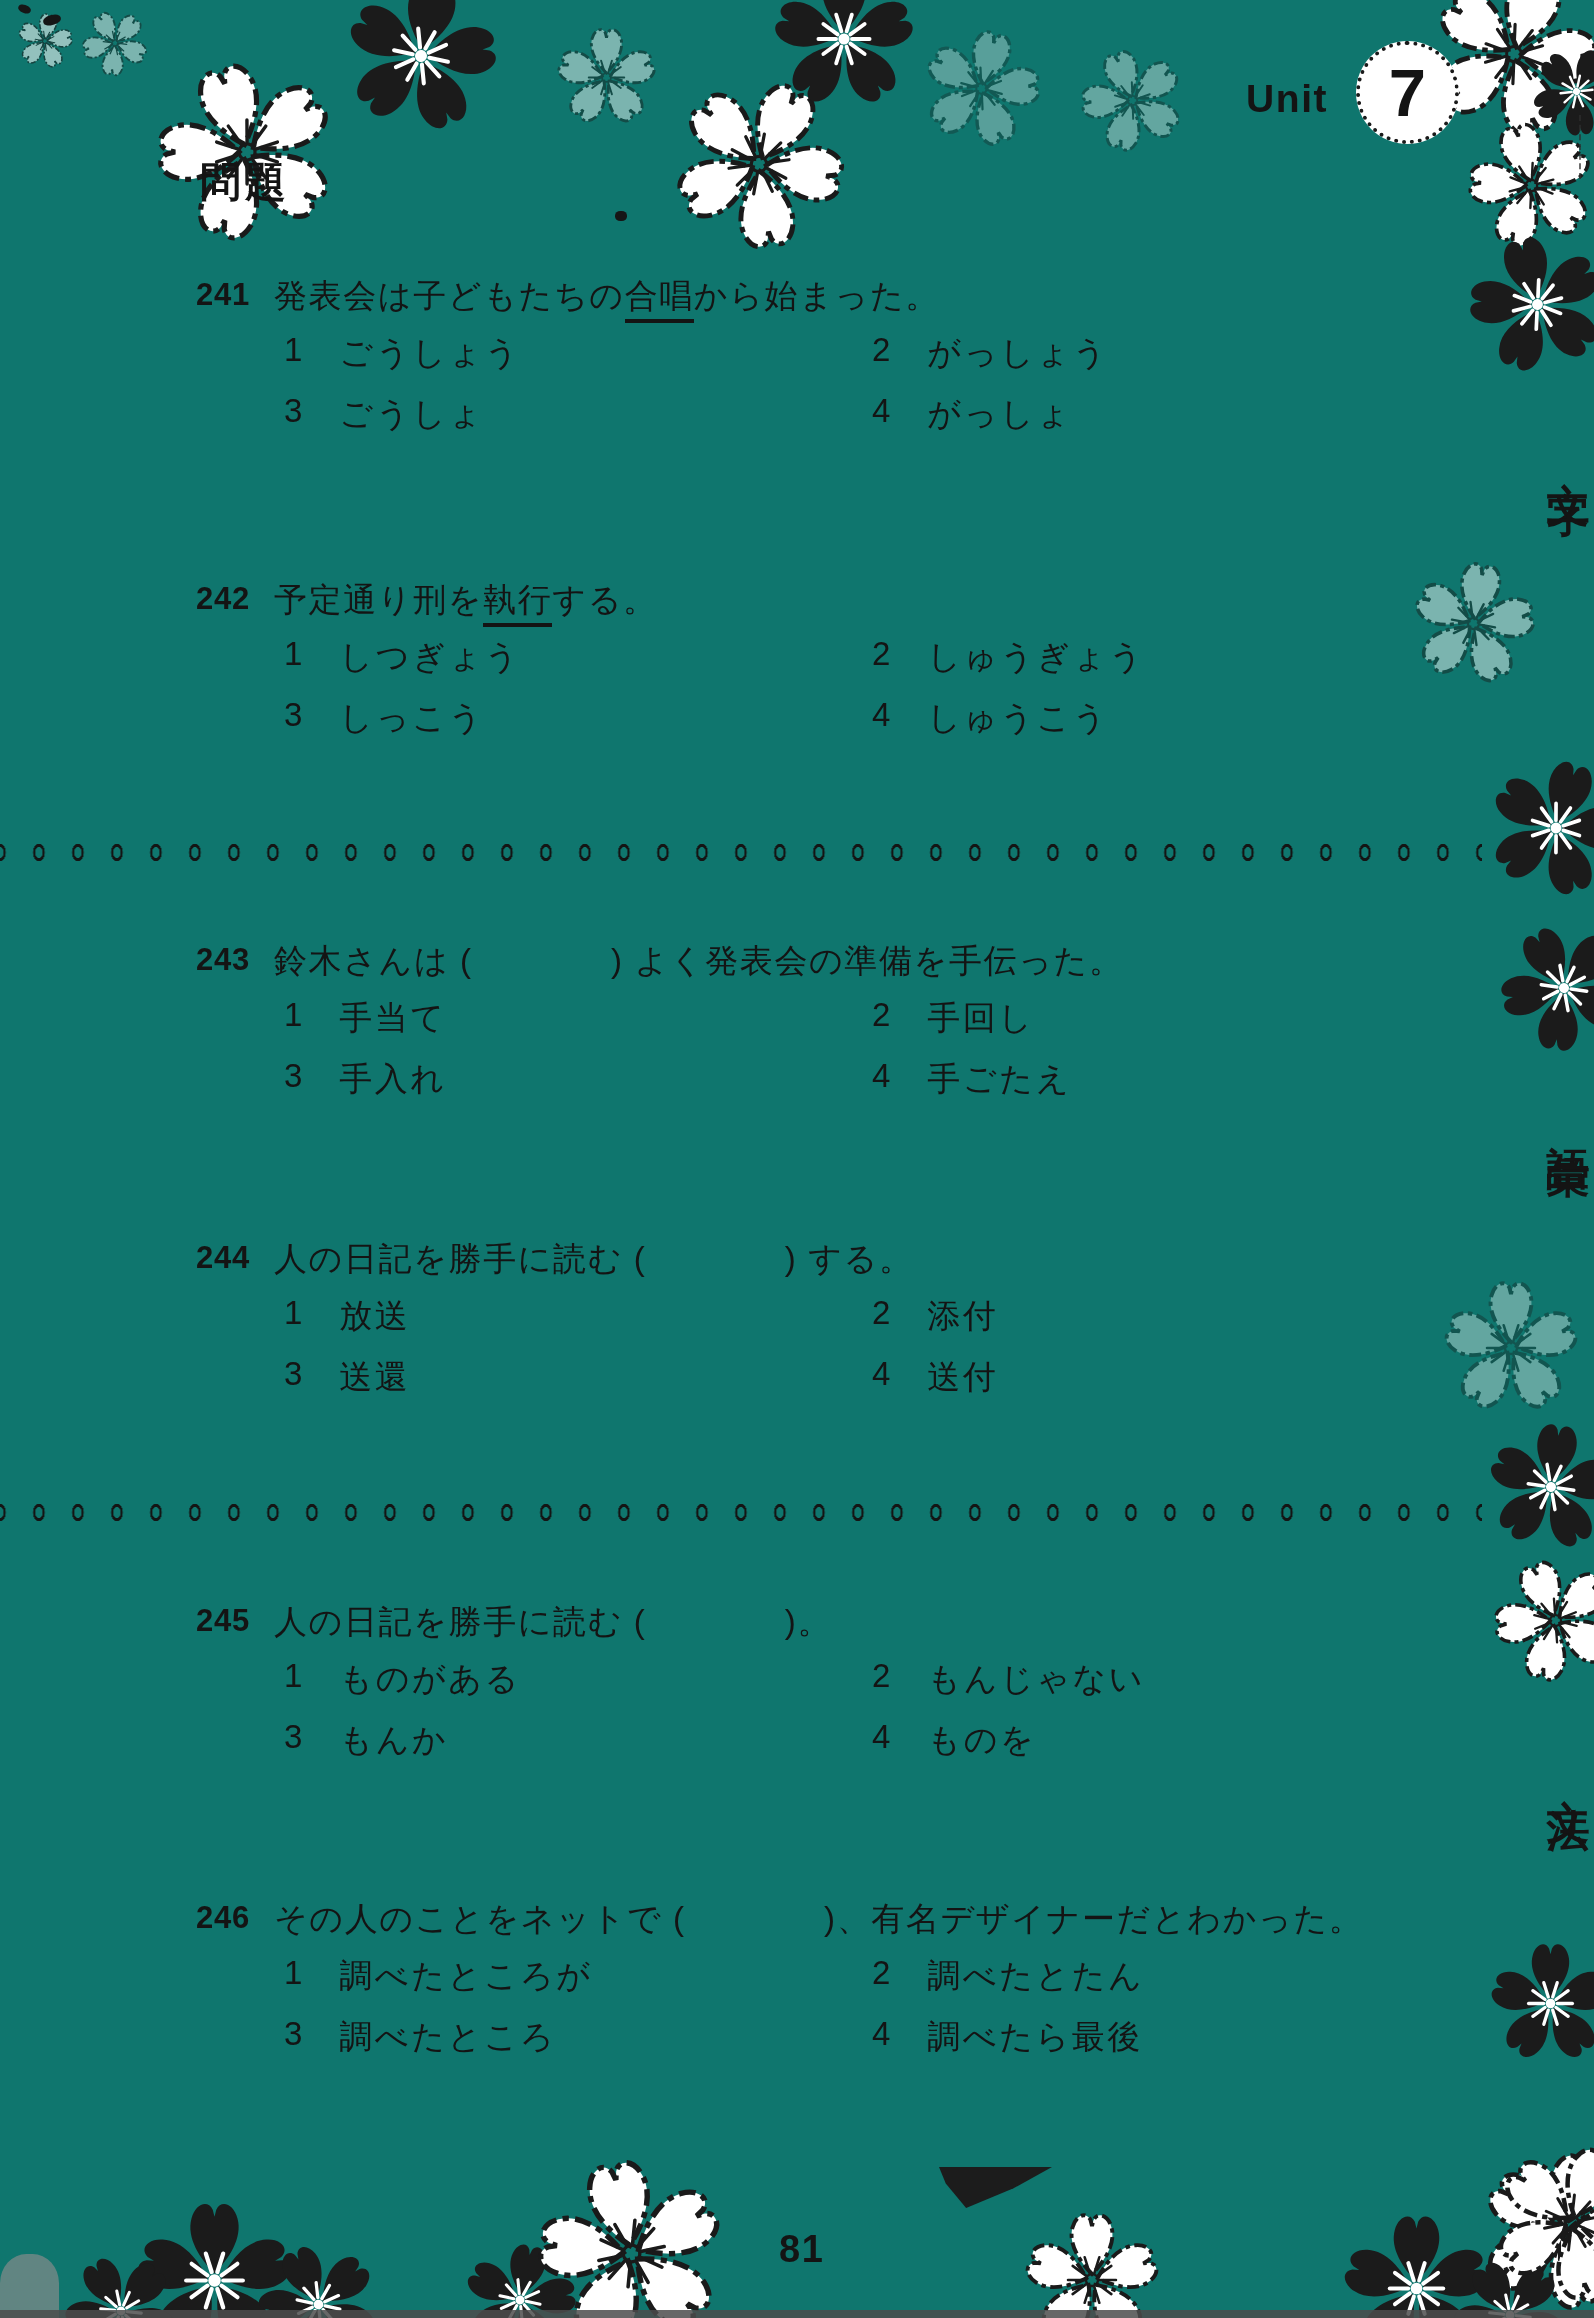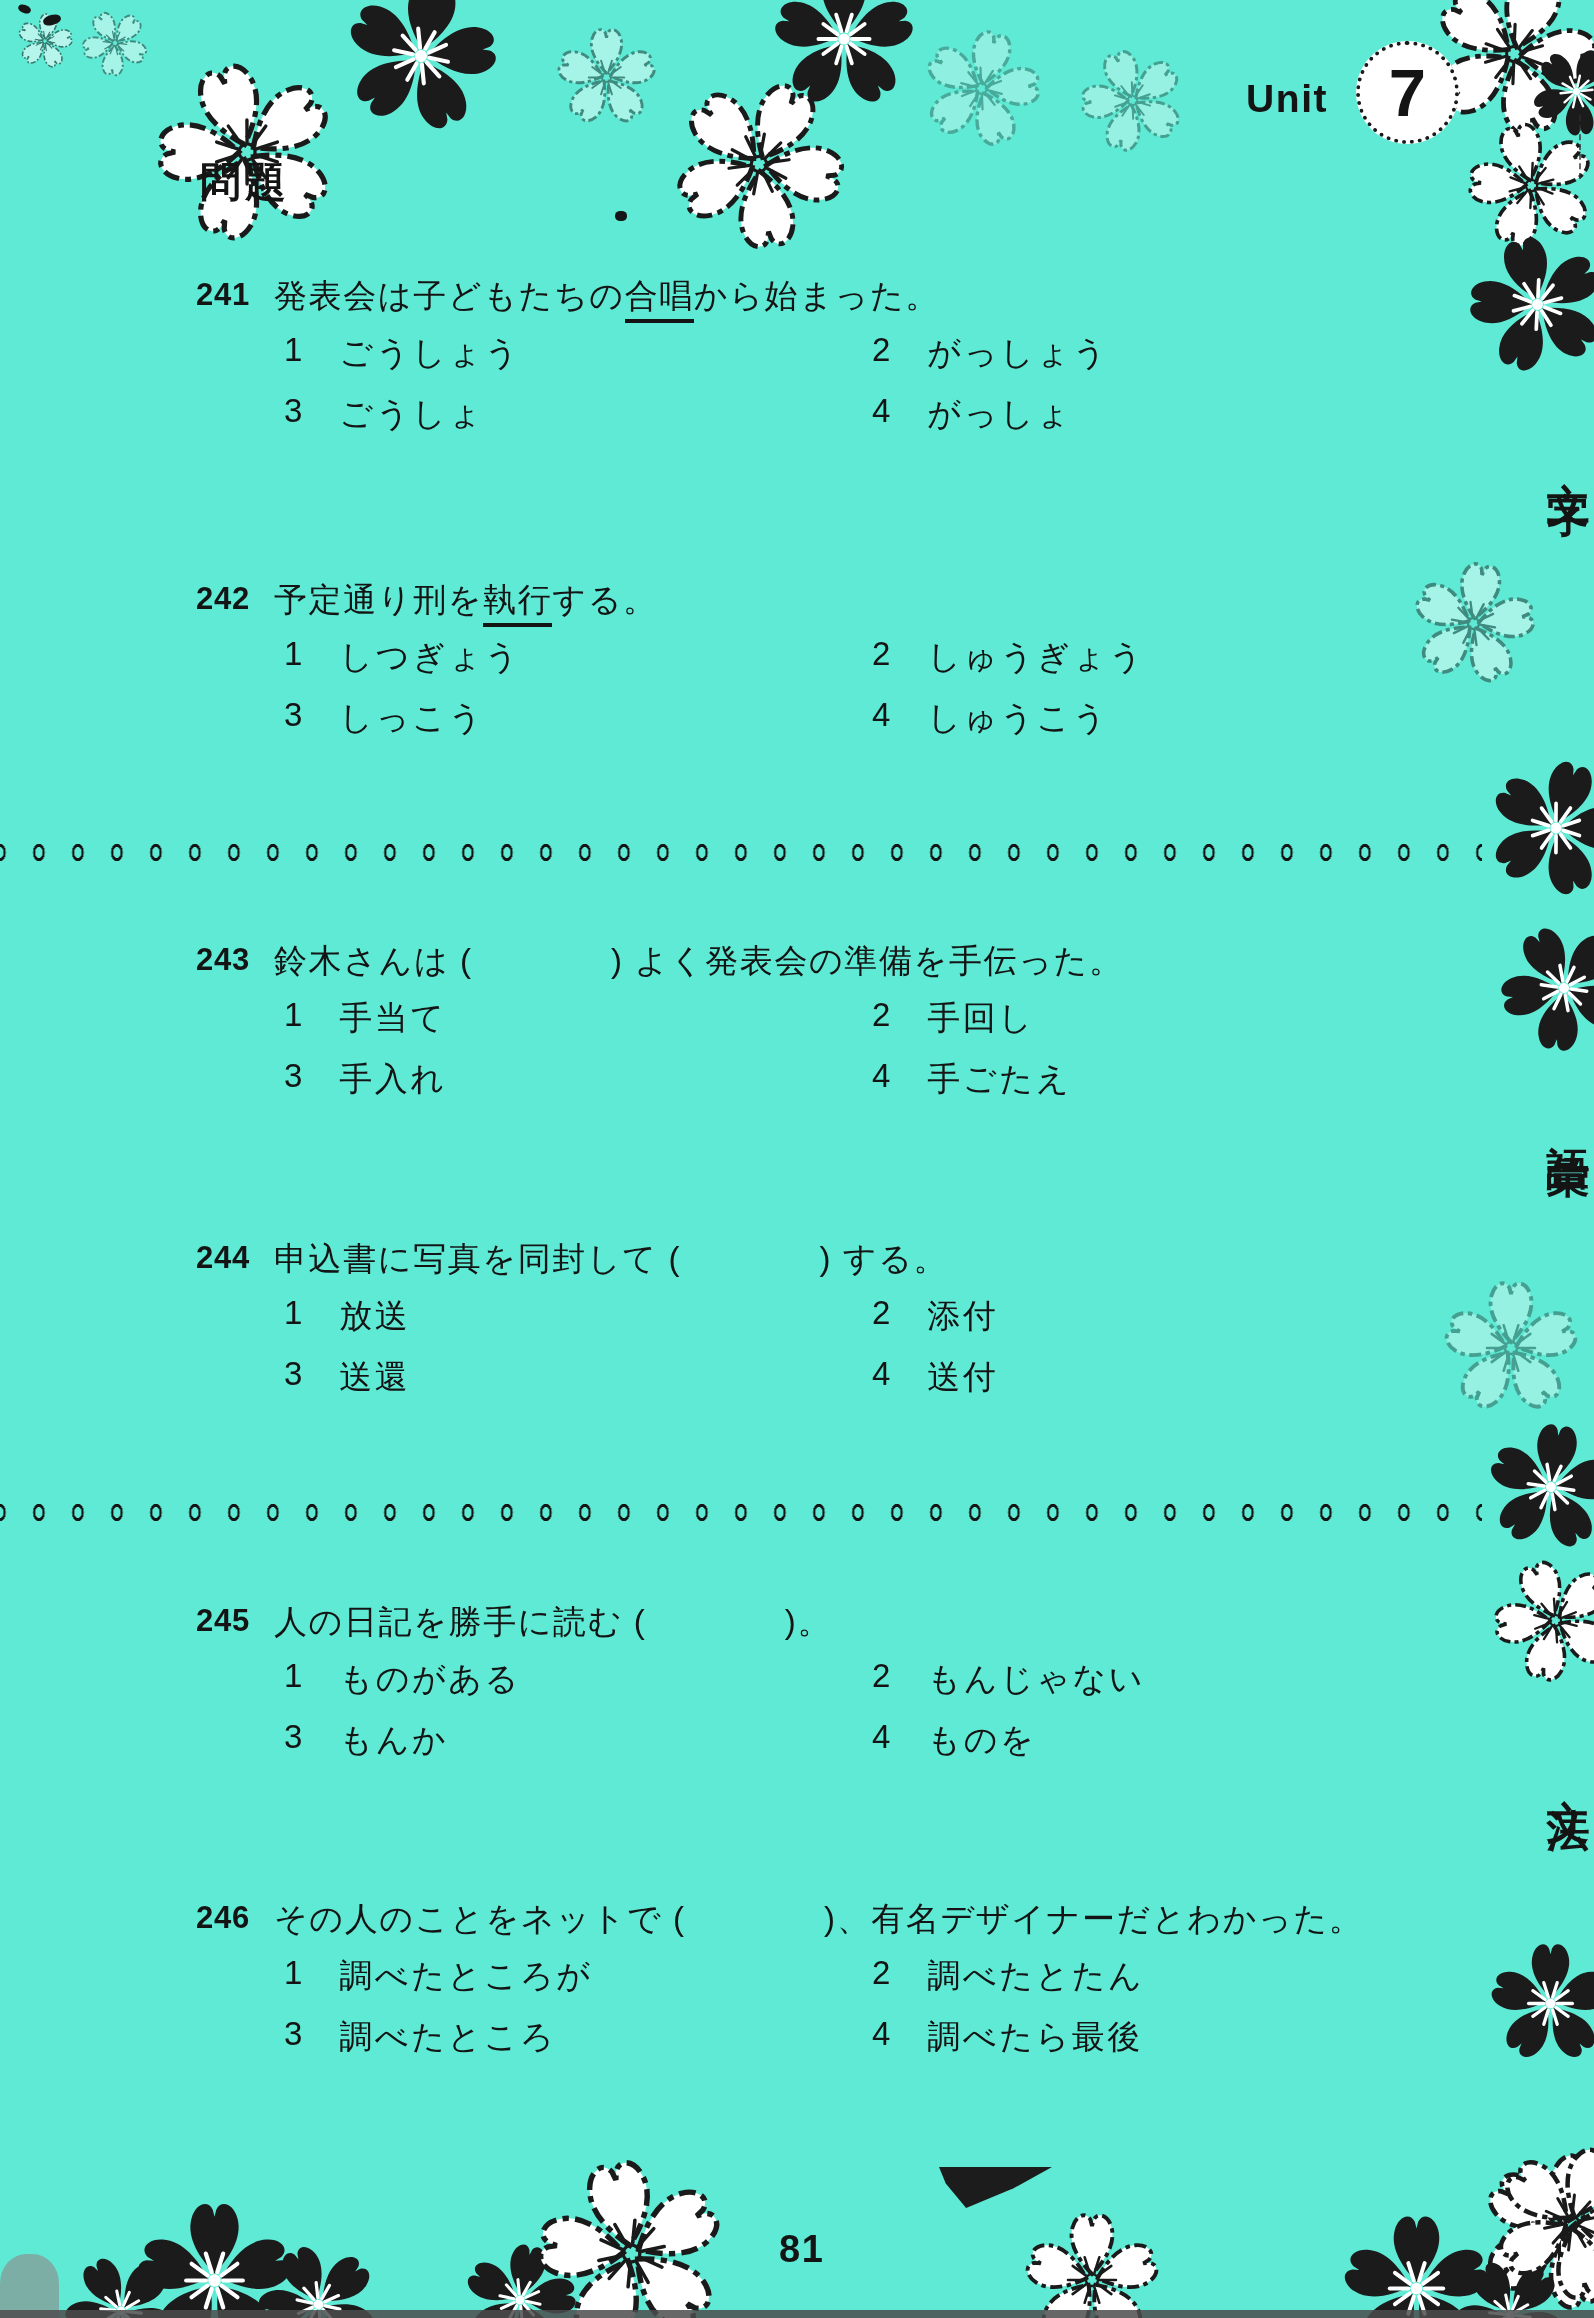--- a/index.html
+++ b/index.html
@@ -1,18 +1,18 @@
 <!DOCTYPE html>
 <html style="font-size:13px"><head>
 <meta charset="utf-8">
 <style>
   html,body{margin:0;padding:0;background:#e8e8e8;}
   #page{
     position:relative; width:1594px; height:2319px; overflow:hidden;
-    background:#5eead4; color:#141414;
+    background:#0f766e; color:#141414;
     font-family:"Liberation Sans", sans-serif;
   }
   
   .heading{
     position:absolute; left:200px; top:128px;
     font-size:41px; font-weight:800; letter-spacing:4.1px;
   }
   .unit-label{
     position:absolute; left:1246px; top:77px;
     font-size:39px; font-weight:800; letter-spacing:1.6px;
@@ -289,21 +289,21 @@
         <span class="opt-t">手入れ</span>
       </div>
     <div class="opt r2 c2">
         <span class="opt-n">4</span>
         <span class="opt-t">手ごたえ</span>
       </div>
   </section>
 
   <section class="question" style="top:1237px">
     <span class="q-num">244</span>
-    <p class="q-stem"><span>申込書に写真を同封して (　　　　) する。</span><span class="u"></span><span></span></p>
+    <p class="q-stem"><span>人の日記を勝手に読む (　　　　) する。</span><span class="u"></span><span></span></p>
     <div class="opt r1 c1">
         <span class="opt-n">1</span>
         <span class="opt-t">放送</span>
       </div>
     <div class="opt r1 c2">
         <span class="opt-n">2</span>
         <span class="opt-t">添付</span>
       </div>
     <div class="opt r2 c1">
         <span class="opt-n">3</span>

